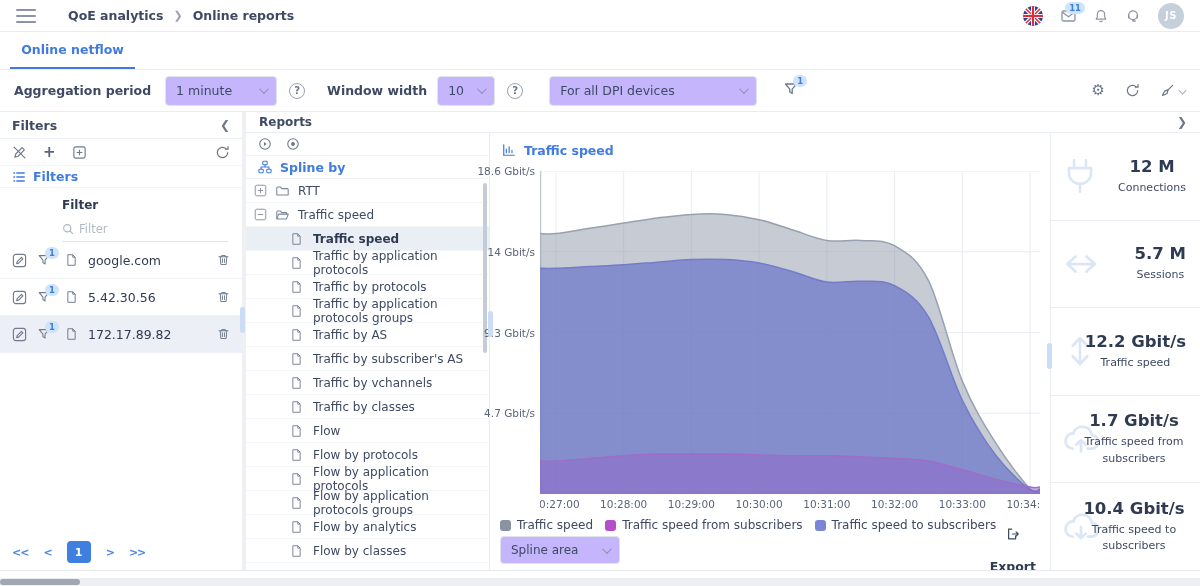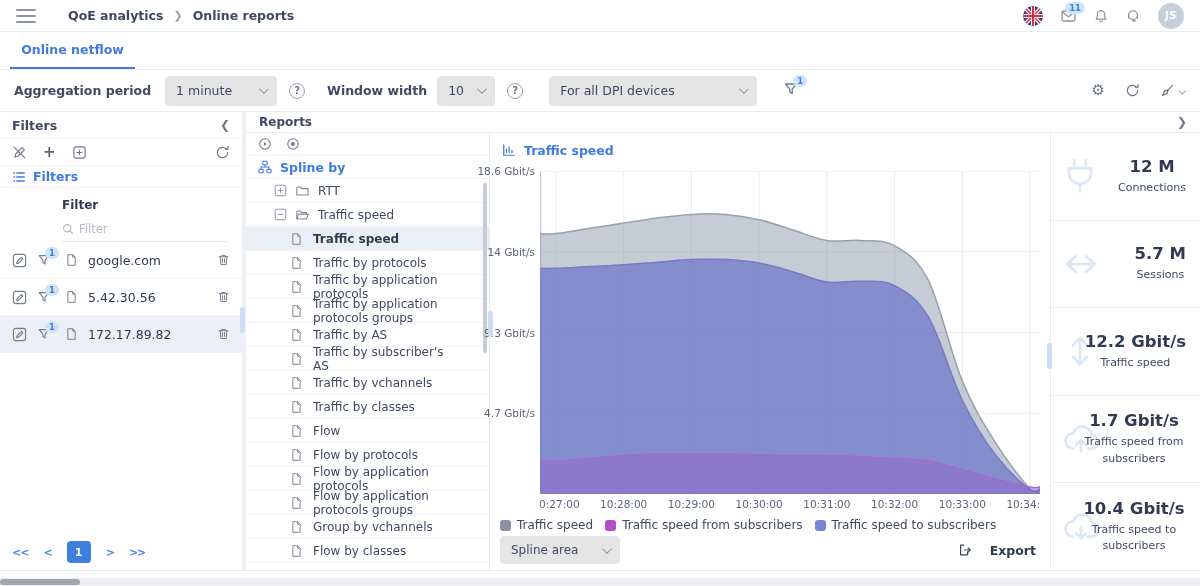--- a/index.html
+++ b/index.html
@@ -18,21 +18,21 @@
   .badge { position:absolute; top:-6px; right:-8px; background:#cfe4f8; color:#3b7de0; font-size:8.5px; font-weight:700; border-radius:8px; padding:1px 4px; line-height:1.2; }
   .avatar { width:26px; height:26px; border-radius:50%; background:#c6cfdc; color:#fff; font-size:10px; font-weight:700; display:grid; place-items:center; letter-spacing:.5px; }
 
   
   .tabbar { height:38px; border-bottom:1px solid #e9ecf1; flex:0 0 auto; }
   .tab { margin-left:10px; width:125px; height:100%; display:inline-flex; align-items:center; justify-content:center; color:#3f7be0; font-size:12.5px; font-weight:600; border-bottom:2px solid #3f7be0; cursor:pointer; }
 
   
   .toolbar { height:42px; border-bottom:1px solid #e9ecf1; display:flex; align-items:center; padding:0 14px; font-size:12.5px; flex:0 0 auto;text-align:right; }
   .tlabel { color:#3e4a63; font-weight:600; }
-  .sel { height:30px; border:1px solid #e0e4ea; border-radius:4px; display:flex; align-items:center; justify-content:space-between; padding:0 10px; color:#3e4a63; cursor:pointer; background:#e5e5e5; }
+  .sel { height:30px; border:1px solid #e0e4ea; border-radius:4px; display:flex; align-items:center; justify-content:space-between; padding:0 10px; color:#3e4a63; cursor:pointer; background:#c4b5fd; }
   .chev { width:7px; height:7px; border-right:1.6px solid #8b93a5; border-bottom:1.6px solid #8b93a5; transform:rotate(45deg) translateY(-2px); flex:0 0 auto; margin-left:10px; }
   .qmark { width:16px; height:16px; border:1.2px solid #99a1b1; border-radius:50%; color:#6e7789; font-size:10px; font-weight:700; display:grid; place-items:center; }
   .funnel-wrap { position:relative; margin-left:26px; color:#6e7789; }
   .toolbar-right { margin-left:auto; display:flex; align-items:center; gap:20px; color:#6e7789; }
   .gear { font-size:15px; line-height:1; cursor:pointer; }
   .broom-wrap { display:flex; align-items:center; gap:3px; cursor:pointer; }
 
   
   .main { flex:1 1 auto; min-height:0; background:#eef0f4; display:flex; gap:4px; position:relative; }
   .panel { background:#fff; }
@@ -64,21 +64,21 @@
   .reports-panel { flex:1 1 auto; min-width:0; display:flex; flex-direction:column; }
   .reports-header { height:21px; display:flex; align-items:center; justify-content:space-between; padding:0 13px; border-bottom:1px solid #e9ecf1; font-size:12px; font-weight:600; }
   .rp-expand { color:#6e7789; font-size:12px; cursor:pointer; }
   .reports-body { flex:1; display:flex; min-height:0; position:relative; }
 
   
   .tree-col { width:244px; flex:0 0 auto; border-right:1px solid #e9ecf1; overflow:hidden; position:relative; }
   .tree-actions { height:23px; display:flex; align-items:center; gap:14px; padding:0 12px; border-bottom:1px solid #f0f2f6; color:#6e7789; }
   .tree-actions span { display:flex; cursor:pointer; }
   .group-by { height:23px; display:flex; align-items:center; gap:8px; padding:0 12px; border-bottom:1px solid #f0f2f6; color:#3f7be0; font-size:12.5px; font-weight:600; cursor:pointer; }
-  .tree-row { height:24px; display:flex; align-items:center; padding:0 28px; border-bottom:1px solid #f3f5f8; font-size:12px; color:#3e4a63; cursor:pointer; }
+  .tree-row { height:24px; display:flex; align-items:center; padding:0 8px; border-bottom:1px solid #f3f5f8; font-size:12px; color:#3e4a63; cursor:pointer; }
   .tree-row.leaf { padding-left:44px; }
   .tree-row.selected { background:#eaeef5; color:#2f3b52; font-weight:600; }
   .ticon { display:flex; color:#7b8498; }
   .ticon.exp { margin-right:8px; color:#8a93a5; }
   .ticon.fold { margin-right:8px; }
   .ticon.doc { margin-right:10px; }
   .tree-scroll { position:absolute; right:2px; top:50px; width:4px; height:170px; background:#c6ccd7; border-radius:2px; }
 
   
   .chart-col { flex:1 1 auto; min-width:0; display:flex; flex-direction:column; position:relative; }
@@ -88,21 +88,21 @@
   .ylabels span { position:absolute; right:5px; transform:translateY(-50%); white-space:nowrap; }
   .plot { flex:1; position:relative; min-width:0; }
   .plot svg { display:block; width:100%; height:100%; }
   .xlabels { height:20px; margin-left:50px; margin-right:10px; position:relative; font-size:10.5px; color:#5a6478; overflow:hidden; }
   .xlabels span { position:absolute; top:4px; transform:translateX(-50%); white-space:nowrap; }
   .legend { height:22px; display:flex; align-items:center; gap:12px; padding-left:10px; font-size:12px; color:#3e4a63; }
   .legend-item { display:inline-flex; align-items:center; gap:6px; cursor:pointer; }
   .legend-item .sw { width:11px; height:11px; border-radius:3px; display:inline-block; }
   .chart-footer { height:34px; display:flex; align-items:center; justify-content:space-between; padding:0 14px 6px 10px; }
   .type-select { width:120px; height:28px; font-size:12px; }
-  .export-btn { display:flex; align-items:center; gap:18px; color:#2f3b52; font-size:12.5px; font-weight:700; cursor:pointer; }
+  .export-btn { display:flex; align-items:center; gap:18px; color:#2f3b52; font-size:12.5px; font-weight:700; cursor:pointer;flex-direction:column; }
   .export-btn svg { color:#3e4a63; }
 
   
   .stats-col { width:150px; flex:0 0 auto; border-left:1px solid #e9ecf1; display:flex; flex-direction:column; }
   .stat-card { flex:1; border-bottom:1px solid #e9ecf1; position:relative; display:flex; align-items:center; justify-content:flex-end; padding-right:14px; }
   .stat-card:last-child { border-bottom:0; }
   .stat-icon { position:absolute; left:8px; top:50%; transform:translateY(-50%); color:#dce7f5; display:flex; }
   .stat-text { text-align:center; max-width:104px; position:relative; }
   .stat-value { font-size:16.5px; font-weight:600; color:#2f3b52; white-space:nowrap; }
   .stat-label { font-size:11px; color:#3e4a63; margin-top:4px; line-height:1.5; }
@@ -425,38 +425,38 @@
                 </span>
     <span>Traffic speed</span>
               </div>
               <div class="tree-row leaf">
     <span class="ticon doc">
                   <svg width="13" height="14" viewBox="0 0 16 16" fill="none" stroke="currentColor" stroke-width="1.2" stroke-linejoin="round">
                     <path d="M3.5 1.5h6L12.5 4.5v10h-9z"></path>
                     <path d="M9.5 1.5v3h3"></path>
                   </svg>
                 </span>
+    <span>Traffic by application protocols</span>
+              </div>
+              <div class="tree-row leaf">
+    <span class="ticon doc">
+                  <svg width="13" height="14" viewBox="0 0 16 16" fill="none" stroke="currentColor" stroke-width="1.2" stroke-linejoin="round">
+                    <path d="M3.5 1.5h6L12.5 4.5v10h-9z"></path>
+                    <path d="M9.5 1.5v3h3"></path>
+                  </svg>
+                </span>
     <span>Traffic by protocols</span>
               </div>
               <div class="tree-row leaf">
     <span class="ticon doc">
                   <svg width="13" height="14" viewBox="0 0 16 16" fill="none" stroke="currentColor" stroke-width="1.2" stroke-linejoin="round">
                     <path d="M3.5 1.5h6L12.5 4.5v10h-9z"></path>
                     <path d="M9.5 1.5v3h3"></path>
                   </svg>
                 </span>
-    <span>Traffic by application protocols</span>
-              </div>
-              <div class="tree-row leaf">
-    <span class="ticon doc">
-                  <svg width="13" height="14" viewBox="0 0 16 16" fill="none" stroke="currentColor" stroke-width="1.2" stroke-linejoin="round">
-                    <path d="M3.5 1.5h6L12.5 4.5v10h-9z"></path>
-                    <path d="M9.5 1.5v3h3"></path>
-                  </svg>
-                </span>
     <span>Traffic by application protocols groups</span>
               </div>
               <div class="tree-row leaf">
     <span class="ticon doc">
                   <svg width="13" height="14" viewBox="0 0 16 16" fill="none" stroke="currentColor" stroke-width="1.2" stroke-linejoin="round">
                     <path d="M3.5 1.5h6L12.5 4.5v10h-9z"></path>
                     <path d="M9.5 1.5v3h3"></path>
                   </svg>
                 </span>
     <span>Traffic by AS</span>
@@ -524,21 +524,21 @@
                 </span>
     <span>Flow by application protocols groups</span>
               </div>
               <div class="tree-row leaf">
     <span class="ticon doc">
                   <svg width="13" height="14" viewBox="0 0 16 16" fill="none" stroke="currentColor" stroke-width="1.2" stroke-linejoin="round">
                     <path d="M3.5 1.5h6L12.5 4.5v10h-9z"></path>
                     <path d="M9.5 1.5v3h3"></path>
                   </svg>
                 </span>
-    <span>Group by vchannels</span>
+    <span>Flow by analytics</span>
               </div>
               <div class="tree-row leaf">
     <span class="ticon doc">
                   <svg width="13" height="14" viewBox="0 0 16 16" fill="none" stroke="currentColor" stroke-width="1.2" stroke-linejoin="round">
                     <path d="M3.5 1.5h6L12.5 4.5v10h-9z"></path>
                     <path d="M9.5 1.5v3h3"></path>
                   </svg>
                 </span>
     <span>Flow by classes</span>
               </div>

